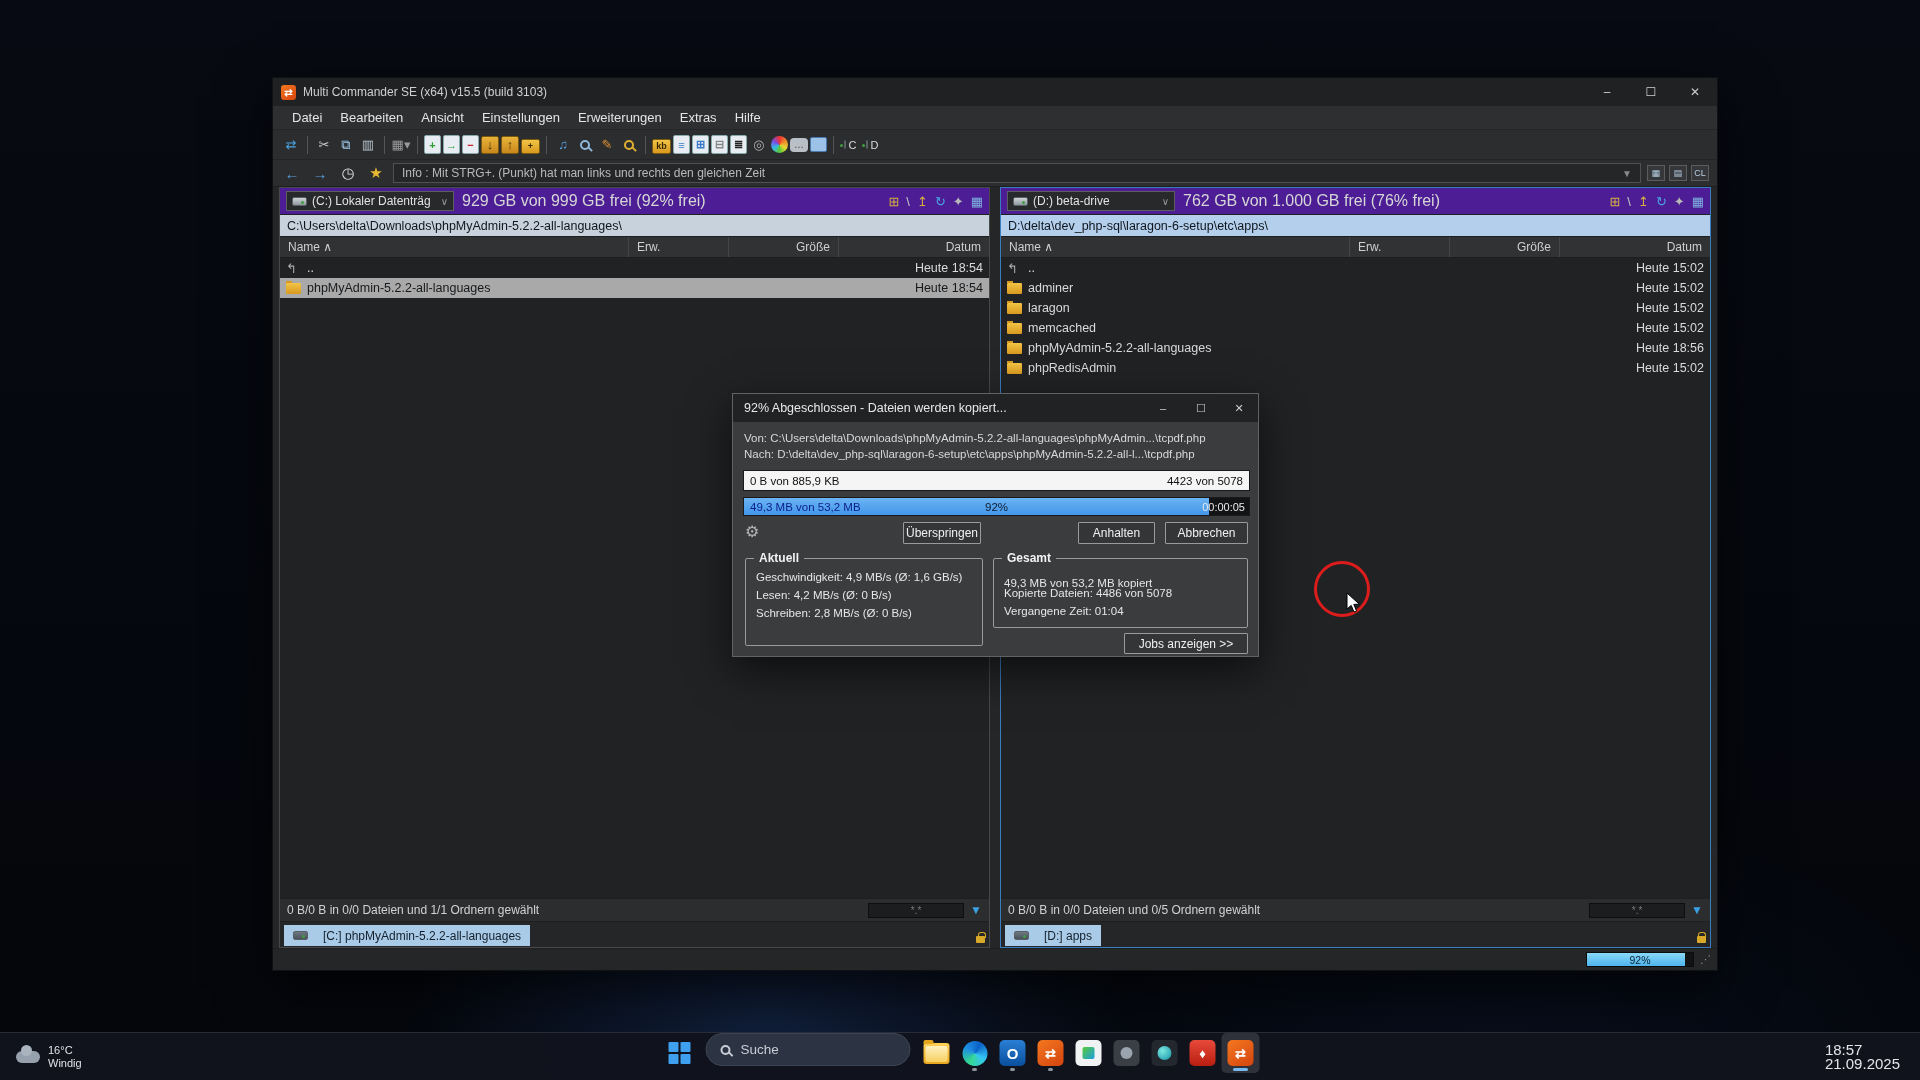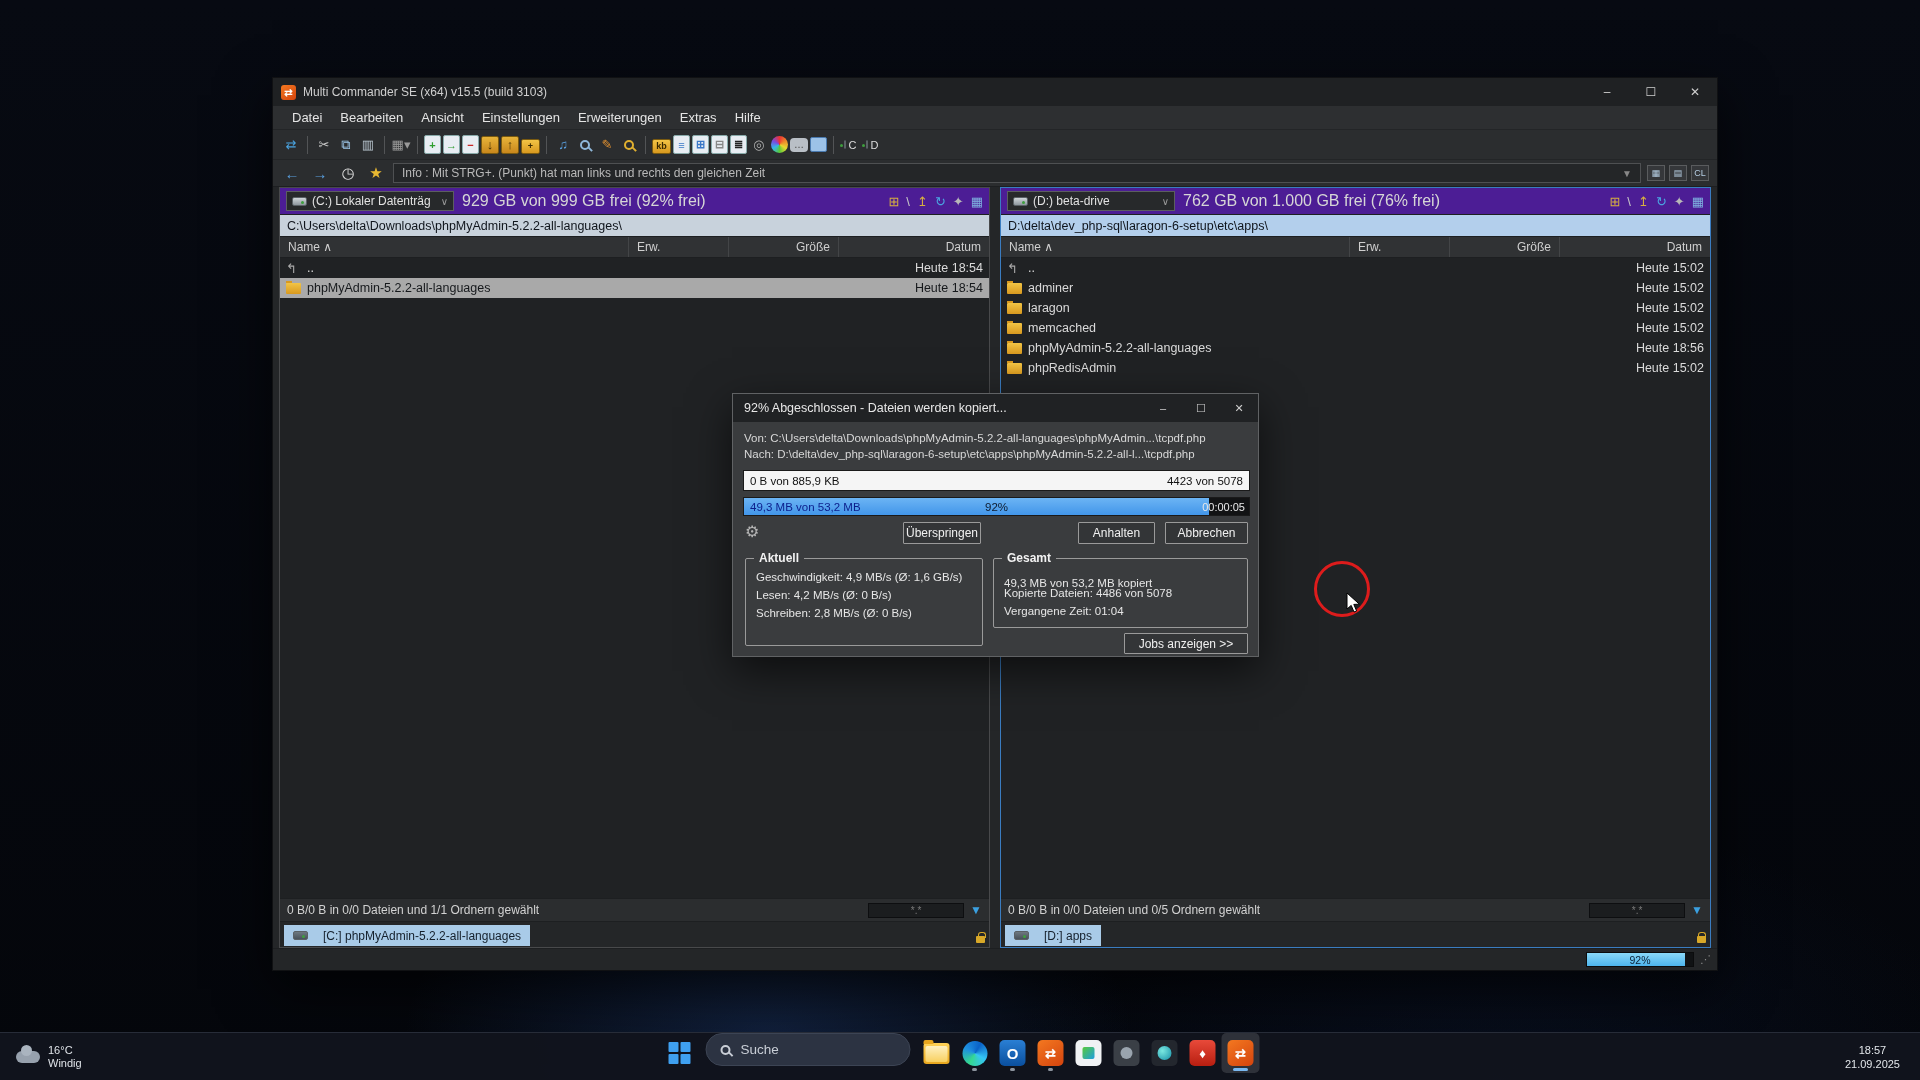--- a/index.html
+++ b/index.html
@@ -166,21 +166,21 @@
   .tb-outlook { background:linear-gradient(#2a7fd4,#0a4f9e); color:#fff; font-weight:bold; font-size:15px;}
   .tb-mc { background:linear-gradient(145deg,#f47820,#d4440e); color:#fff; font-weight:bold; font-size:13px;}
   .tb-photos { background:#f0f2f4; position:relative;}
   .tb-photos::after{ content:""; width:12px; height:12px; border-radius:2px;
     background:linear-gradient(135deg,#58c93a,#1e9ee0); }
   .tb-camera { background:#3a3f46; }
   .tb-camera::after { content:""; width:12px; height:12px; border-radius:50%; background:#9aa4ae; }
   .tb-teal { background:#23272e; } .tb-teal::after { content:""; width:14px; height:14px; border-radius:50%;
     background:radial-gradient(circle at 35% 35%, #7ae8e0, #1690a8); }
   .tb-red { background:linear-gradient(#e84a3a,#b81e10); color:#fff; font-size:13px; }
-  .tb-clock { margin-left:auto; margin-right:20px; text-align:center; color:#e2e6ea; font-size:11px; line-height:14px;}
+  .tb-clock { margin-left:auto; margin-right:20px; text-align:left; color:#e2e6ea; font-size:15px; line-height:14px;}
 
   
   #cursor-ring { position:absolute; left:1314px; top:561px; width:56px; height:56px; border:3px solid #dd1c1c;
     border-radius:50%; }
   #cursor-arrow { position:absolute; left:1346px; top:592px; }
 </style>
 </head>
 <body>
 
 <div id="desktop">

